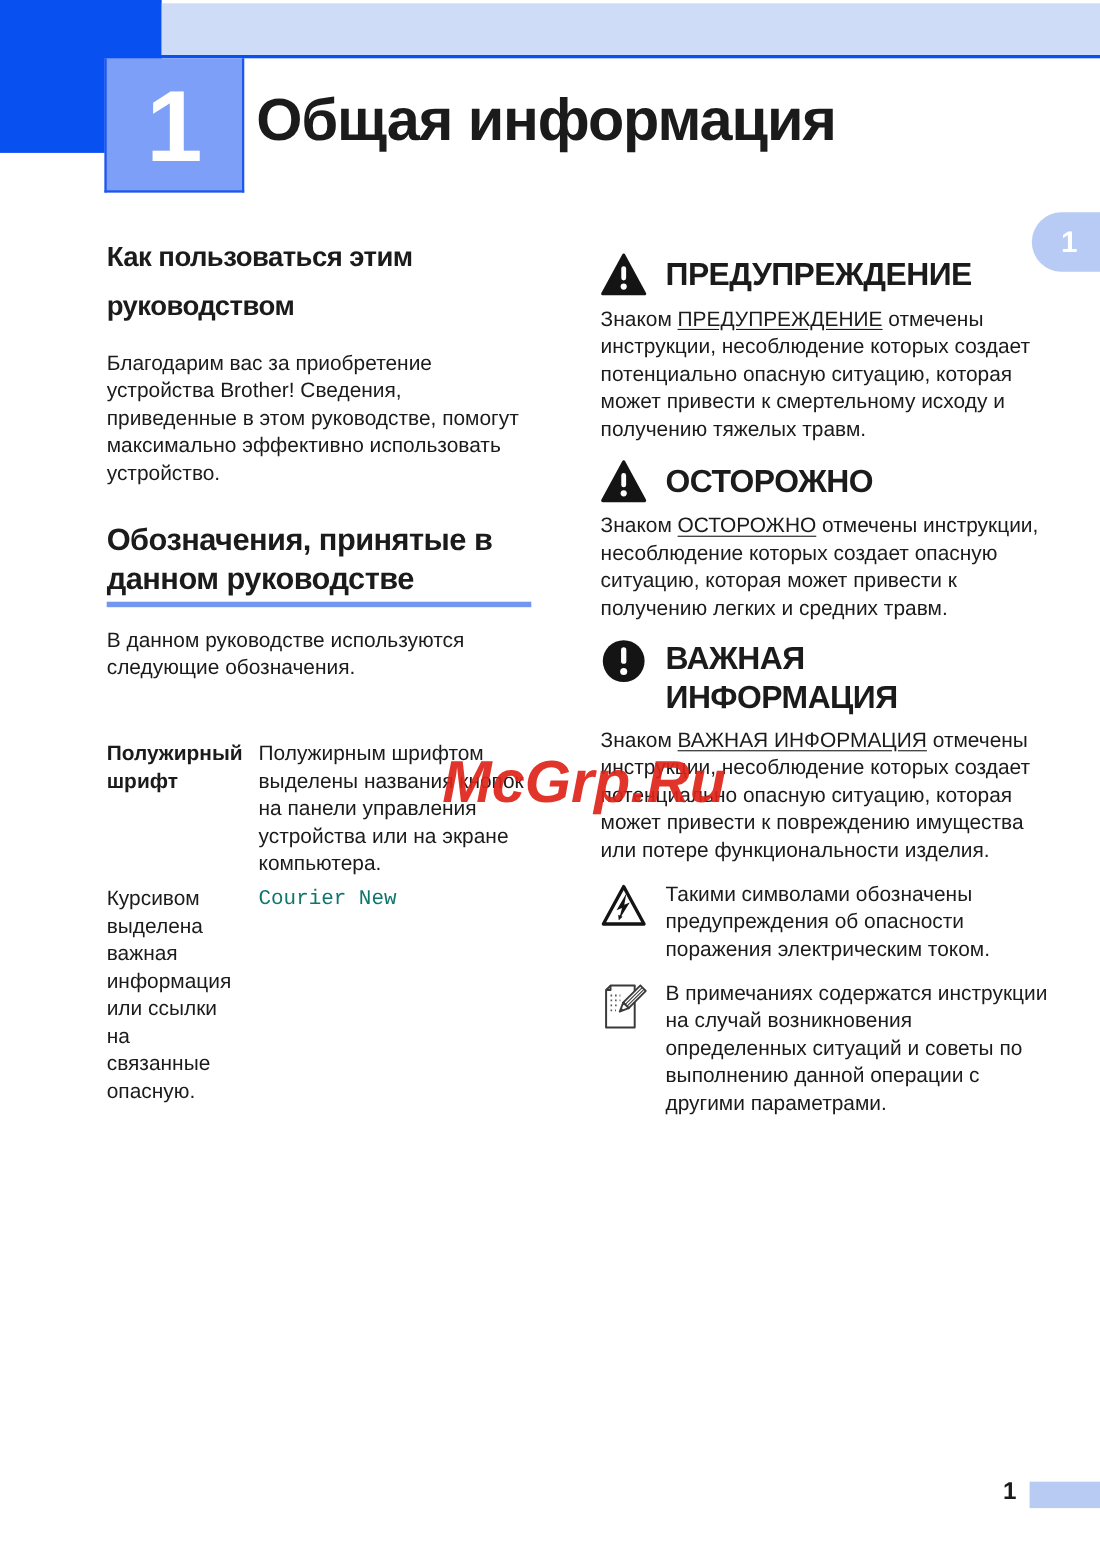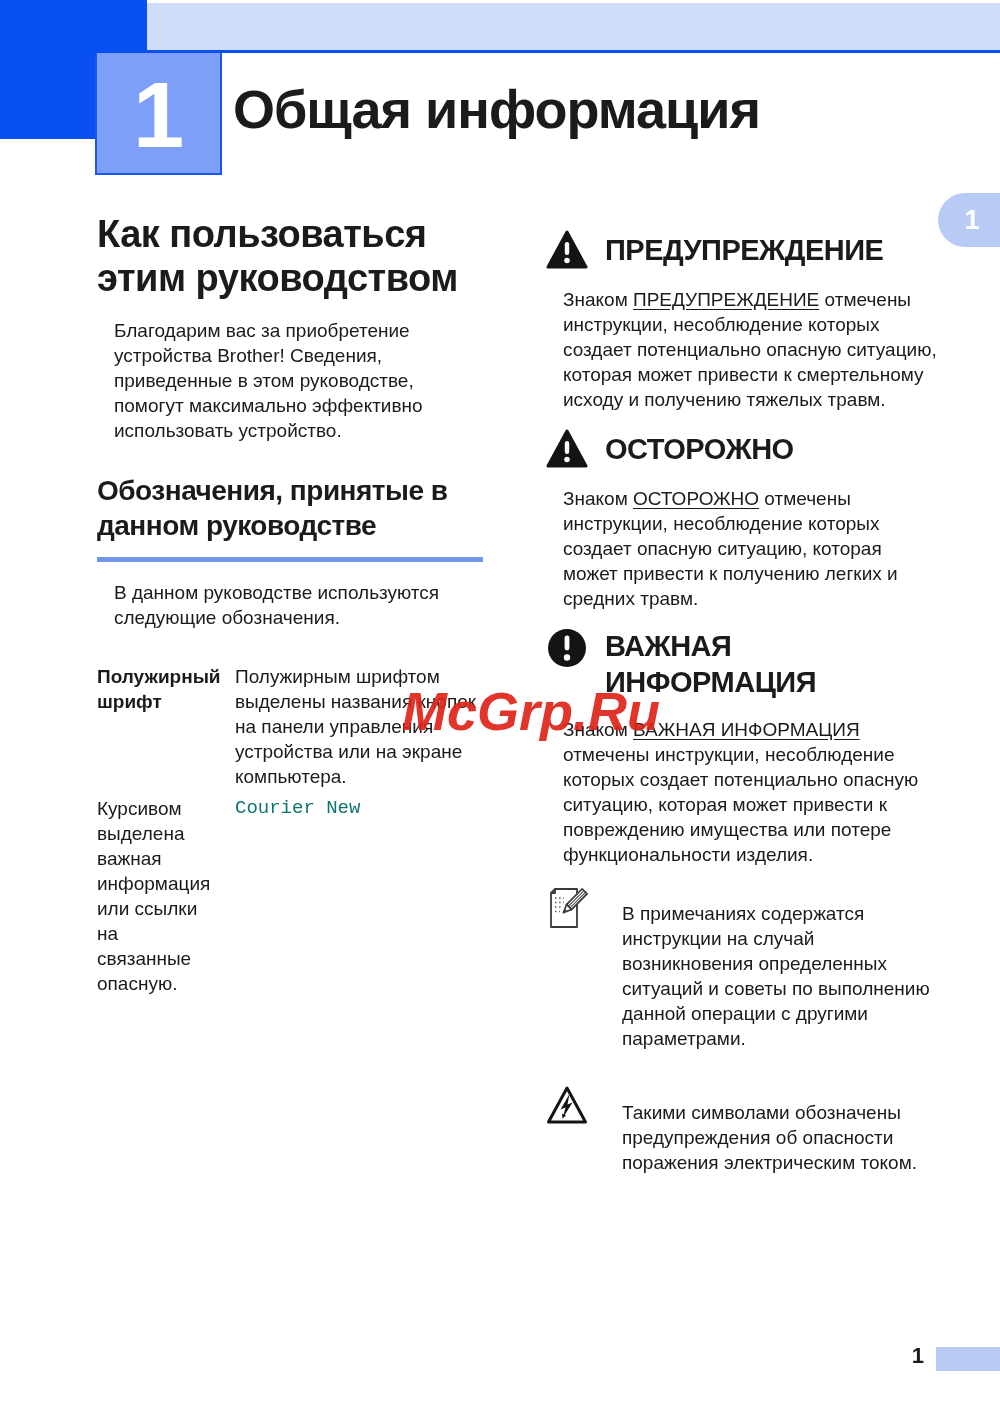--- a/index.html
+++ b/index.html
@@ -27,30 +27,30 @@
   }
   .side-tab{
     position:absolute;right:0;top:193px;width:62px;height:54px;
     background:#b7cbf5;border-radius:27px 0 0 27px;
     display:flex;align-items:center;justify-content:center;
   }
   .side-tab .num{color:#ffffff;font-size:27px;font-weight:bold;padding-left:6px;}
   
   .col-left{position:absolute;left:97px;top:212px;width:386px;}
   .col-right{position:absolute;left:546px;top:230px;width:412px;}
-  h1{font-size:38px;line-height:44px;margin:0 0 18px;font-weight:bold;letter-spacing:-0.5px;}
+  h1{font-size:25px;line-height:44px;margin:0 0 18px;font-weight:bold;letter-spacing:-0.5px;}
   h2{
     font-size:28px;line-height:35px;margin:30px 0 0;font-weight:bold;letter-spacing:-0.5px;
-    border-bottom:5px solid #7396ee;padding-bottom:14px;
+    border-bottom:5px solid #7396ee;padding-bottom:4px;
   }
-  p.body{font-size:19px;line-height:25px;margin:17px;}
+  p.body{font-size:19px;line-height:25px;margin:0;}
   .col-left p.intro{margin-bottom:0;}
   .col-left p.sub-intro{margin-top:18px;}
   
-  .notation{margin-top:34px;display:grid;grid-template-columns:120px 1fr;column-gap:18px;row-gap:7px;}
+  .notation{margin-top:53px;display:grid;grid-template-columns:120px 1fr;column-gap:18px;row-gap:7px;}
   .notation .term{font-size:19px;line-height:25px;}
   .term.bold{font-weight:bold;}
   .term.italic{font-style:italic;}
   .term.mono{font-family:"Liberation Mono","DejaVu Sans Mono",monospace;font-size:19px;color:#0f766e;}
   .notation .descr{font-size:19px;line-height:25px;}
   
   .section-head{display:flex;align-items:center;gap:17px;margin:15px 0 8px;}
   .section-head.first{margin-top:0;}
   .section-head .h-label{font-size:29px;font-weight:bold;line-height:36px;letter-spacing:-0.5px;}
   .section-head.two-line{align-items:flex-start;}
@@ -134,20 +134,31 @@
         <rect x="18.6" y="7.5" width="4.8" height="15" rx="2.4" fill="#ffffff"></rect>
         <circle cx="21" cy="29.5" r="3.2" fill="#ffffff"></circle>
       </svg>
     </span>
     <span class="h-label">ВАЖНАЯ ИНФОРМАЦИЯ</span>
   </div>
   <p class="body"><span>Знаком </span><span class="underlined">ВАЖНАЯ ИНФОРМАЦИЯ</span><span> отмечены инструкции, несоблюдение которых создает потенциально опасную ситуацию, которая может привести к повреждению имущества или потере функциональности изделия.</span></p>
 
   <div class="icon-para">
     <span class="pic">
+      <svg viewBox="0 0 42 40" width="42" height="40">
+        <path d="M21 3 L39.5 37 L2.5 37 Z" fill="#ffffff" stroke="#141414" stroke-width="3" stroke-linejoin="round"></path>
+        <path d="M23.5 9 L14.5 24.5 L19.5 22.5 L16.5 33.5 L26.5 17.5 L21.5 19.5 Z" fill="#141414"></path>
+        <path d="M16.5 33.5 L16 28.5 L20 30.5 Z" fill="#141414"></path>
+      </svg>
+    </span>
+    <p class="body">Такими символами обозначены предупреждения об опасности поражения электрическим током.</p>
+  </div>
+
+  <div class="icon-para">
+    <span class="pic">
       <svg viewBox="0 0 42 44" width="42" height="44">
         <path d="M9 3 H31 V41 H5 V7 Z" fill="#ffffff" stroke="#3a3a3a" stroke-width="1.8" stroke-linejoin="round"></path>
         <path d="M9 3 V7 H5" fill="none" stroke="#3a3a3a" stroke-width="1.8" stroke-linejoin="round"></path>
         <g stroke="#5a5a5a" stroke-width="1.6" stroke-dasharray="1.5 2.6">
           <line x1="9" y1="12" x2="18" y2="12"></line>
           <line x1="9" y1="16.5" x2="18" y2="16.5"></line>
           <line x1="9" y1="21" x2="16" y2="21"></line>
           <line x1="9" y1="25.5" x2="14" y2="25.5"></line>
         </g>
         <g transform="rotate(45 28 16)">
@@ -155,29 +166,18 @@
           <line x1="27" y1="1.5" x2="27" y2="22.5" stroke="#3a3a3a" stroke-width="1"></line>
           <line x1="29.3" y1="1.5" x2="29.3" y2="22.5" stroke="#3a3a3a" stroke-width="1"></line>
           <path d="M24.5 23 L31.5 23 L28 31 Z" fill="#ffffff" stroke="#3a3a3a" stroke-width="1.7" stroke-linejoin="round"></path>
           <path d="M26.8 27.5 L29.2 27.5 L28 30.4 Z" fill="#3a3a3a"></path>
         </g>
       </svg>
     </span>
     <p class="body">В примечаниях содержатся инструкции на случай возникновения определенных ситуаций и советы по выполнению данной операции с другими параметрами.</p>
   </div>
 
-  <div class="icon-para">
-    <span class="pic">
-      <svg viewBox="0 0 42 40" width="42" height="40">
-        <path d="M21 3 L39.5 37 L2.5 37 Z" fill="#ffffff" stroke="#141414" stroke-width="3" stroke-linejoin="round"></path>
-        <path d="M23.5 9 L14.5 24.5 L19.5 22.5 L16.5 33.5 L26.5 17.5 L21.5 19.5 Z" fill="#141414"></path>
-        <path d="M16.5 33.5 L16 28.5 L20 30.5 Z" fill="#141414"></path>
-      </svg>
-    </span>
-    <p class="body">Такими символами обозначены предупреждения об опасности поражения электрическим током.</p>
-  </div>
-
 </div>
 
 <div class="watermark">McGrp.Ru</div>
 
 <div class="footer-num">1</div>
 <div class="footer-bar"></div>
 
 </body></html>

